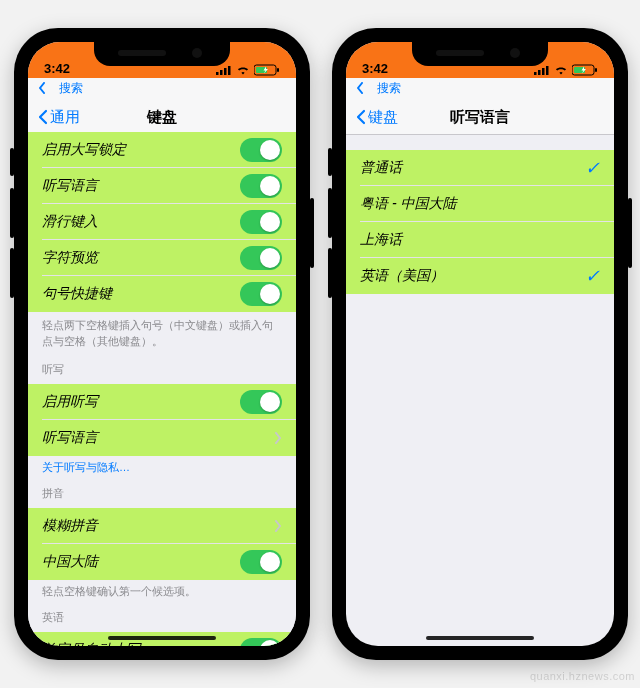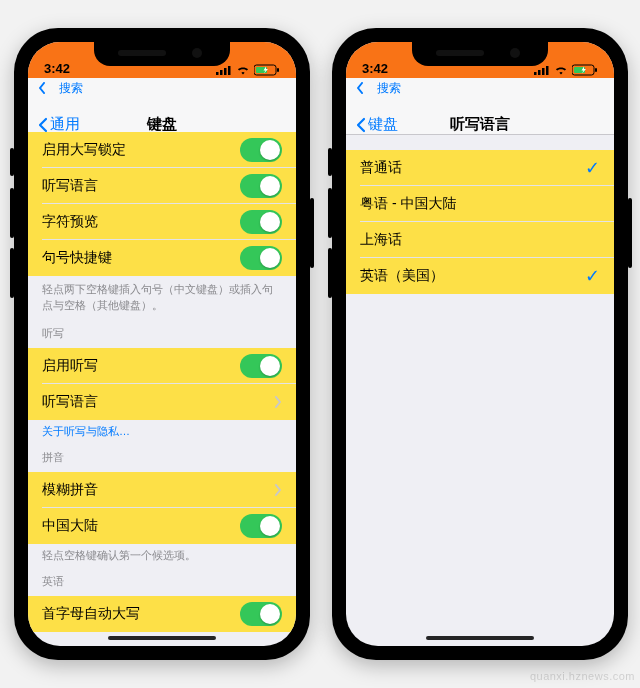--- a/index.html
+++ b/index.html
@@ -50,31 +50,31 @@
   .search-row {
     background:#F7F7F8;
     display:flex; align-items:center; gap:13px;
     padding:0 10px 2px; height:20px;
     font-size:12px; color:#007AFF;
   }
   .search-row .chev { width:8px; height:12px; }
 
   .nav-bar {
     background:#F7F7F8;
-    height:34px; display:flex; align-items:flex-end; position:relative;
+    height:34px; display:flex; align-items:center; position:relative;
     border-bottom:1px solid #C8C7CC;
     padding:0 10px;
   }
   .nav-back { display:flex; align-items:center; gap:2px; color:#007AFF; font-size:15px; }
   .nav-title { position:absolute; left:0; right:0; text-align:center; font-size:15px; font-weight:600; color:#000; pointer-events:none; }
 
   .content { position:absolute; top:90px; bottom:0; left:0; right:0; overflow:hidden; }
 
   
-  .group { background:#fde047; }
+  .group { background:#bef264;font-style:italic; }
   .row {
     display:flex; align-items:center; justify-content:space-between;
     min-height:36px; padding:0 14px;
     font-size:14px; color:#000;
     position:relative;
   }
   .row .sep { position:absolute; left:14px; right:0; bottom:0; height:1px; background:#E3E3E6; }
 
   .footer-note, .header-note {
     font-size:11px; line-height:1.45; color:#8A8A8E;
@@ -179,20 +179,27 @@
           <span class="sep"></span>
         </div>
         <div class="row">
           <span>听写语言</span>
           <span class="switch on">
                 <span class="knob"></span>
               </span>
           <span class="sep"></span>
         </div>
         <div class="row">
+          <span>滑行键入</span>
+          <span class="switch on">
+                <span class="knob"></span>
+              </span>
+          <span class="sep"></span>
+        </div>
+        <div class="row">
           <span>字符预览</span>
           <span class="switch on">
                 <span class="knob"></span>
               </span>
           <span class="sep"></span>
         </div>
         <div class="row no-sep">
           <span>句号快捷键</span>
           <span class="switch on">
                 <span class="knob"></span>

